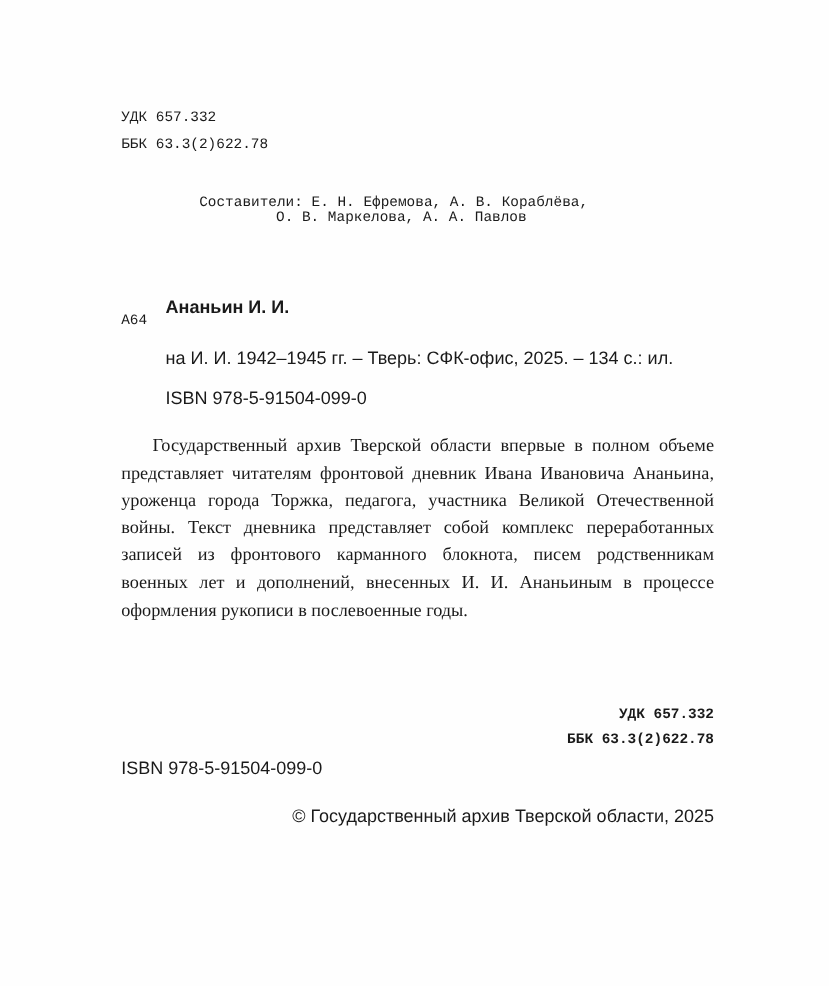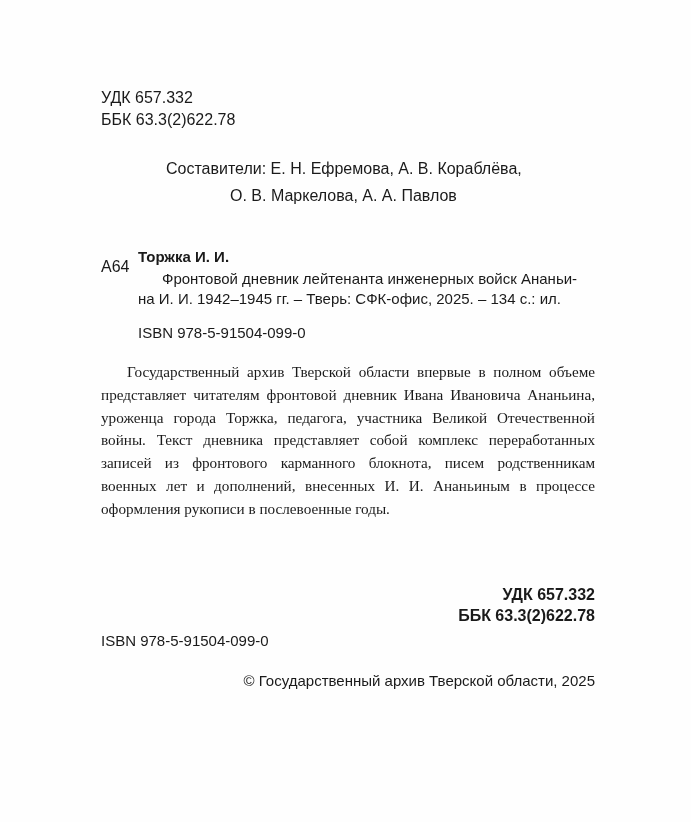--- a/index.html
+++ b/index.html
@@ -2,29 +2,29 @@
 <html><head>
   <meta charset="utf-8">
   <style>
     html, body { margin: 0; padding: 0; background: #ffffff; }
     body {
       width: 691px; height: 822px; position: relative; overflow: hidden;
       font-family: "Liberation Sans", sans-serif; color: #1a1a1a;
     }
     .page { position: absolute; left: 0; top: 0; width: 691px; height: 822px; background: #fefefe; }
     .abs { position: absolute; white-space: nowrap; }
-    .t16 { font-size: 16px; line-height: 22px; }
+    .t16 { font-size: 12px; line-height: 22px; font-family: Liberation Mono, monospace; }
     .t15 { font-size: 15px; line-height: 23px; }
     .bold { font-weight: bold; }
 
     #udk-top { left: 101px; top: 87px; }
     #bbk-top { left: 101px; top: 109px; }
 
     #compilers-1 { left: 166px; top: 158px; text-align: right; }
-    #compilers-2 { left: 230px; top: 185px; }
+    #compilers-2 { left: 230px; top: 170px; }
 
     #author { left: 138px; top: 245px; }
     #cat-code { left: 101px; top: 256px; }
     #title-1 { left: 162px; top: 267px; }
     #title-2 { left: 138px; top: 287px; }
 
     #isbn-1 { left: 138px; top: 321px; }
 
     .annot { position: absolute; left: 101px; width: 494px; font-size: 15.2px; line-height: 22.8px; }
     .annot p { margin: 0; text-align: justify; text-indent: 26px; font-family: Liberation Serif, serif; }
@@ -41,23 +41,22 @@
 <body>
 
 <div class="page">
 
   <div id="udk-top" class="abs t16">УДК 657.332</div>
   <div id="bbk-top" class="abs t16">ББК 63.3(2)622.78</div>
 
   <div id="compilers-1" class="abs t16">Составители: Е. Н. Ефремова, А. В. Кораблёва,</div>
   <div id="compilers-2" class="abs t16">О. В. Маркелова, А. А. Павлов</div>
 
-  <div id="author" class="abs t15 bold">Торжка И. И.</div>
+  <div id="author" class="abs t15 bold">Ананьин И. И.</div>
   <div id="cat-code" class="abs t16">А64</div>
-  <div id="title-1" class="abs t15">Фронтовой дневник лейтенанта инженерных войск Ананьи-</div>
   <div id="title-2" class="abs t15">на И. И. 1942–1945 гг. – Тверь: СФК-офис, 2025. – 134 с.: ил.</div>
 
   <div id="isbn-1" class="abs t15">ISBN 978-5-91504-099-0</div>
 
   <div id="annot-1" class="annot">
     <p>Государственный архив Тверской области впервые в полном объеме представляет читателям фронтовой дневник Ивана Ивановича Ананьина, уроженца города Торжка, педагога, участника Великой Отечественной войны. Текст дневника представляет собой комплекс переработанных записей из фронтового карманного блокнота, писем родственникам военных лет и дополнений, внесенных И. И. Ананьиным в процессе оформления рукописи в послевоенные годы.</p>
   </div>
 
   <div id="udk-bottom" class="abs t16 bold">УДК 657.332</div>
   <div id="bbk-bottom" class="abs t16 bold">ББК 63.3(2)622.78</div>

